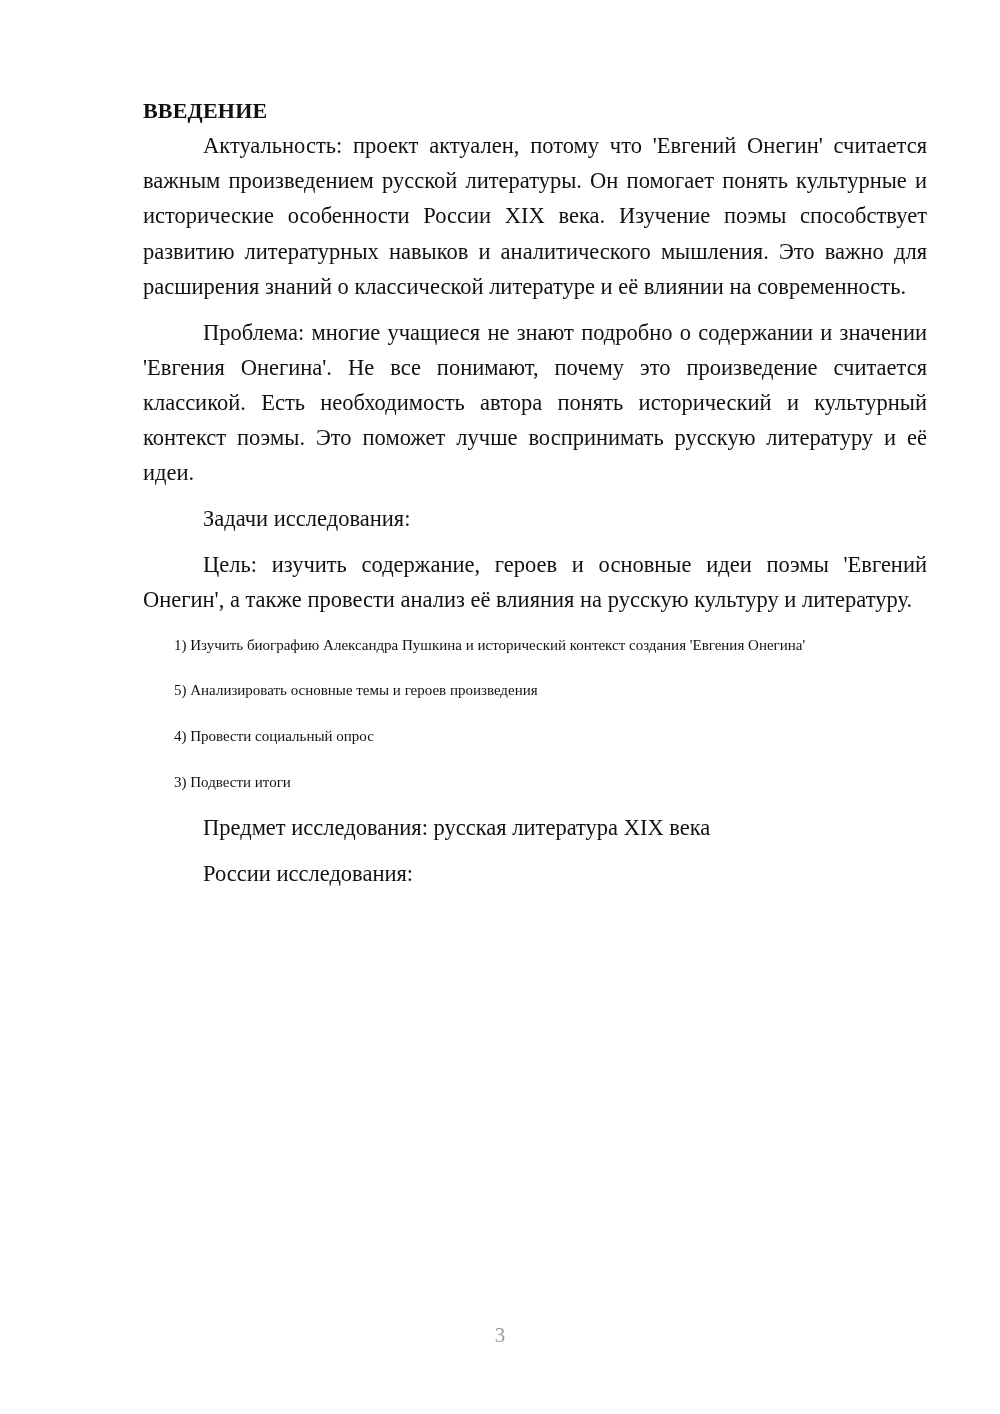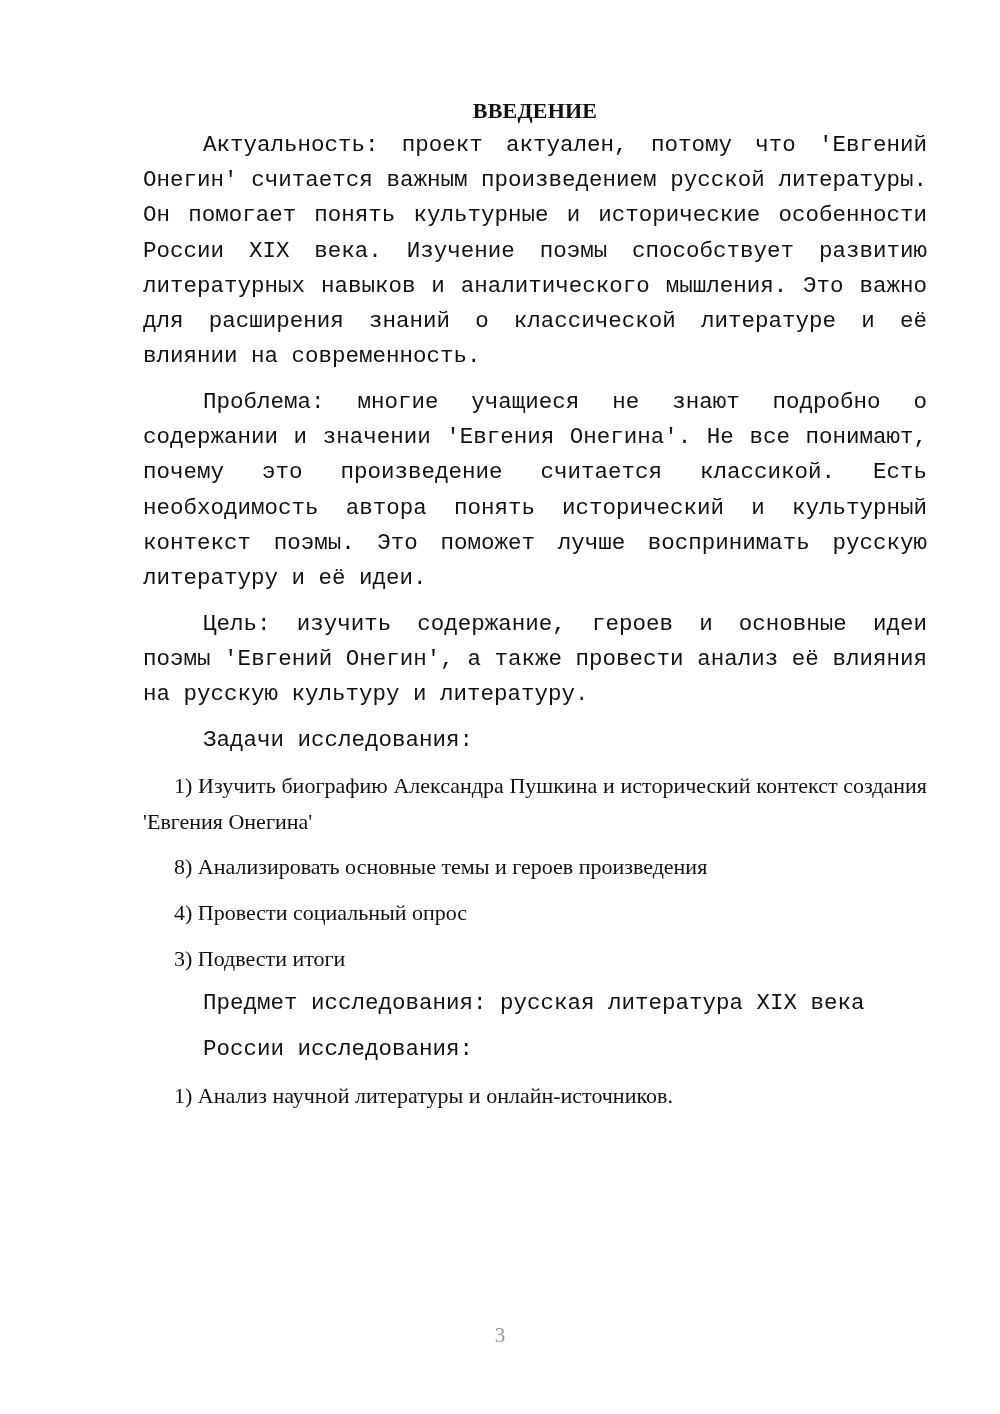--- a/index.html
+++ b/index.html
@@ -15,40 +15,39 @@
       font-family: "Liberation Serif", "DejaVu Serif", serif;
       color: #111111;
     }
     .page {
       position: absolute;
       left: 143px;
       top: 93px;
       width: 784px;
     }
     .title {
-      text-align: center;
+      text-align: left;
       font-weight: bold;
       font-size: 22px;
       line-height: 35px;
       margin: 0 0 0 0;
       letter-spacing: 0.2px;
     }
     .para {
       font-size: 22.5px;
       line-height: 35.2px;
       text-align: justify;
       text-indent: 60px;
       margin: 0 0 10.5px 0;
-      font-family: Liberation Mono, monospace;
     }
     .para.first {
       margin-top: 0;
     }
     .list-item {
-      font-size: 22px;
+      font-size: 15px;
       line-height: 35.2px;
       text-align: justify;
       text-indent: 31px;
       margin: 0 0 10.5px 0;
     }
     .page-number {
       position: absolute;
       left: 0;
       width: 1000px;
       top: 1323px;
@@ -61,35 +60,32 @@
 </head>
 <body>
 
 <div class="page">
   <h1 class="title">ВВЕДЕНИЕ</h1>
 
   <p class="para first">Актуальность: проект актуален, потому что 'Евгений Онегин' считается важным произведением русской литературы. Он помогает понять культурные и исторические особенности России XIX века. Изучение поэмы способствует развитию литературных навыков и аналитического мышления. Это важно для расширения знаний о классической литературе и её влиянии на современность.</p>
 
   <p class="para">Проблема: многие учащиеся не знают подробно о содержании и значении 'Евгения Онегина'. Не все понимают, почему это произведение считается классикой. Есть необходимость автора понять исторический и культурный контекст поэмы. Это поможет лучше воспринимать русскую литературу и её идеи.</p>
 
+  <p class="para">Задачи исследования:</p>
+
   <p class="para">Цель: изучить содержание, героев и основные идеи поэмы 'Евгений Онегин', а также провести анализ её влияния на русскую культуру и литературу.</p>
-
-  <p class="para">Задачи исследования:</p>
 
   <div>
     <p class="list-item">1) Изучить биографию Александра Пушкина и исторический контекст создания 'Евгения Онегина'</p>
-    <p class="list-item">8) Анализировать основные темы и героев произведения</p>
+    <p class="list-item">5) Анализировать основные темы и героев произведения</p>
     <p class="list-item">4) Провести социальный опрос</p>
     <p class="list-item">3) Подвести итоги</p>
   </div>
 
 
   <p class="para">Предмет исследования: русская литература XIX века</p>
 
 
   <p class="para">России исследования:</p>
 
-  <div>
-    <p class="list-item">1) Анализ научной литературы и онлайн-источников.</p>
-  </div>
 </div>
 
 <div class="page-number">3</div>
 
 </body></html>

